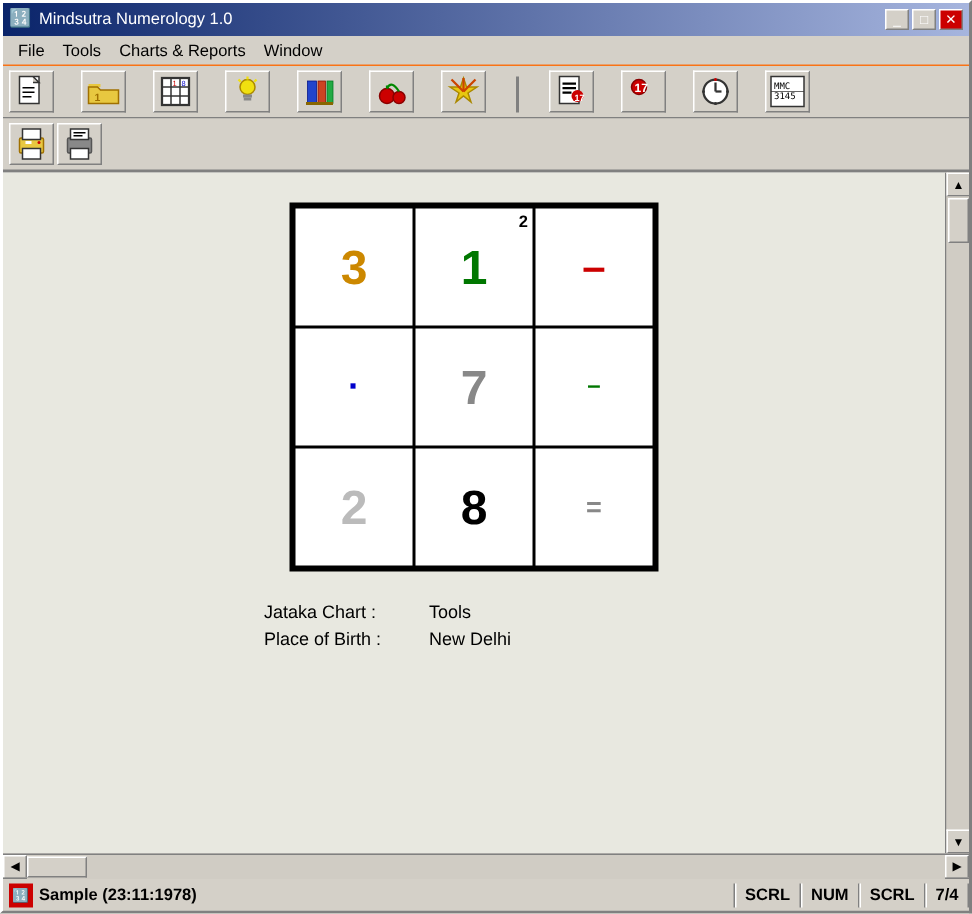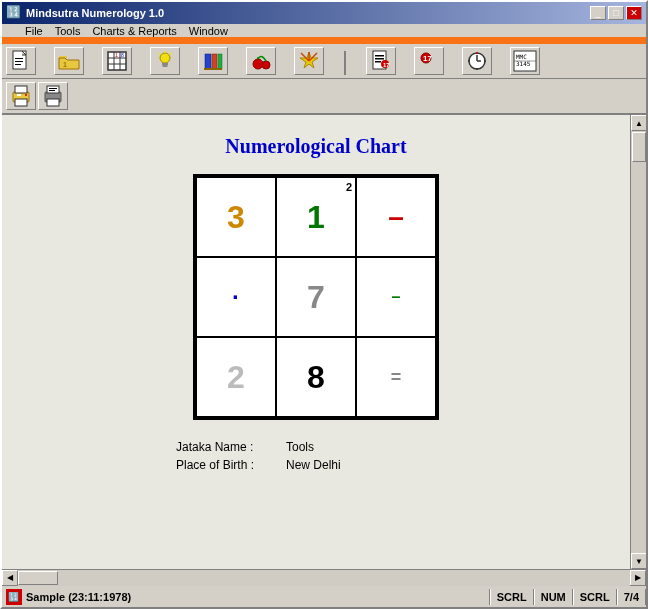--- a/index.html
+++ b/index.html
@@ -29,21 +29,21 @@
     .title-bar-icon {
       width: 16px;
       height: 16px;
       margin-right: 4px;
       flex-shrink: 0;
     }
 
     .title-bar-text {
       flex: 1;
       font-size: 11px;
-      font-weight: bold;
+      font-weight: normal;
     }
 
     .title-bar-buttons {
       display: flex;
       gap: 2px;
     }
 
     .tb-btn {
       width: 16px;
       height: 14px;
@@ -57,22 +57,22 @@
       justify-content: center;
       cursor: pointer;
     }
 
     
     .menu-bar {
       background: #d4d0c8;
       height: 20px;
       display: flex;
       align-items: center;
-      padding: 0 17px;
-      border-bottom: 7px solid #f97316;
+      padding: 0 4px;
+      border-bottom: 1px solid #f97316;
       flex-shrink: 0;
     }
 
     .menu-item {
       padding: 2px 6px;
       font-size: 11px;
       cursor: pointer;
     }
 
     
@@ -469,21 +469,20 @@
         <rect x="6" y="15" width="12" height="7" fill="white" stroke="#333" stroke-width="1"></rect>
         <rect x="8" y="4" width="8" height="1" fill="#000"></rect>
         <rect x="8" y="6" width="6" height="1" fill="#000"></rect>
       </svg>
     </div>
   </div>
 
   <div class="main-area">
     <div class="content-panel">
 
-      <div class="chart-title">Numerological Chart</div>
 
       <div class="num-grid">
 
         <div class="num-cell">
           <span style="color:#cc8800; font-size:32px; font-weight:bold;">3</span>
         </div>
 
         <div class="num-cell">
           <span class="badge">2</span>
           <span style="color:#007700; font-size:32px; font-weight:bold;">1</span>
@@ -514,21 +513,21 @@
         </div>
 
         <div class="num-cell">
           <span style="color:#888888; font-size:18px; font-weight:bold;">=</span>
         </div>
 
       </div>
 
       <div class="info-section">
         <div class="info-row">
-          <span class="info-label">Jataka Name :</span>
+          <span class="info-label">Jataka Chart :</span>
           <span class="info-value">Tools</span>
         </div>
         <div class="info-row">
           <span class="info-label">Place of Birth :</span>
           <span class="info-value">New Delhi</span>
         </div>
       </div>
 
     </div>
 

